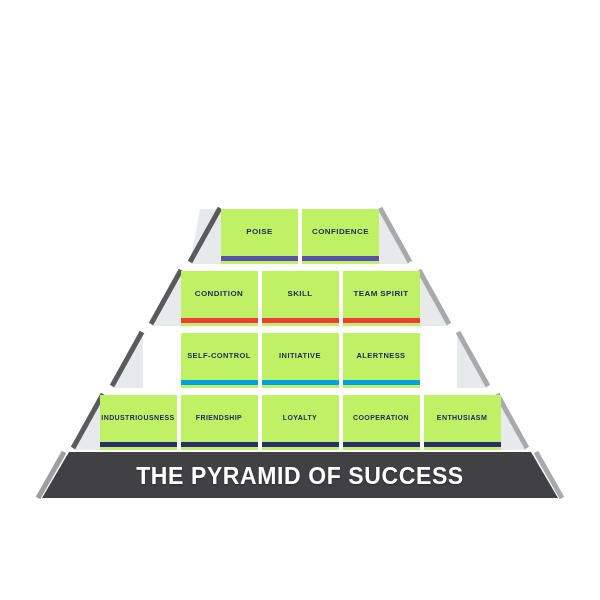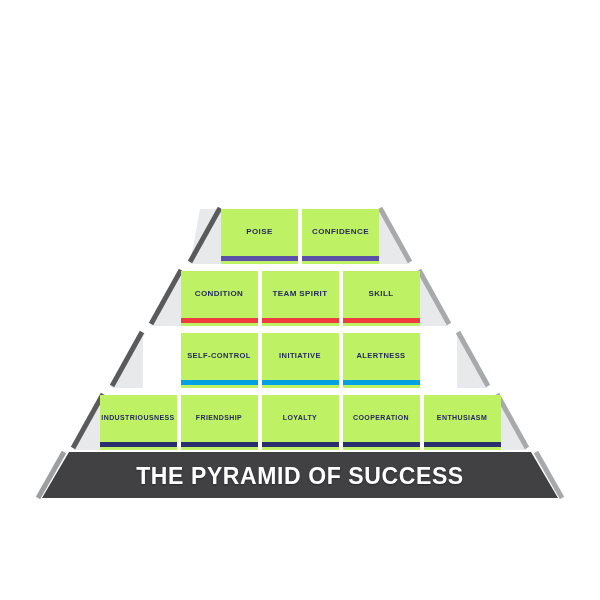--- a/index.html
+++ b/index.html
@@ -154,25 +154,25 @@
       <span class="accent" style="background:#5b51a8"></span>
     </div>
   </div>
 
   <div class="tier" id="tier-1">
     <div class="block">
       <span class="block-label">CONDITION</span>
       <span class="accent" style="background:#ee3b3b"></span>
     </div>
     <div class="block">
+      <span class="block-label">SKILL</span>
+      <span class="accent" style="background:#ee3b3b"></span>
+    </div>
+    <div class="block">
       <span class="block-label">TEAM SPIRIT</span>
-      <span class="accent" style="background:#ee3b3b"></span>
-    </div>
-    <div class="block">
-      <span class="block-label">SKILL</span>
       <span class="accent" style="background:#ee3b3b"></span>
     </div>
   </div>
 
   <div class="tier" id="tier-2">
     <div class="block">
       <span class="block-label">SELF-CONTROL</span>
       <span class="accent" style="background:#00a0e1"></span>
     </div>
     <div class="block">

